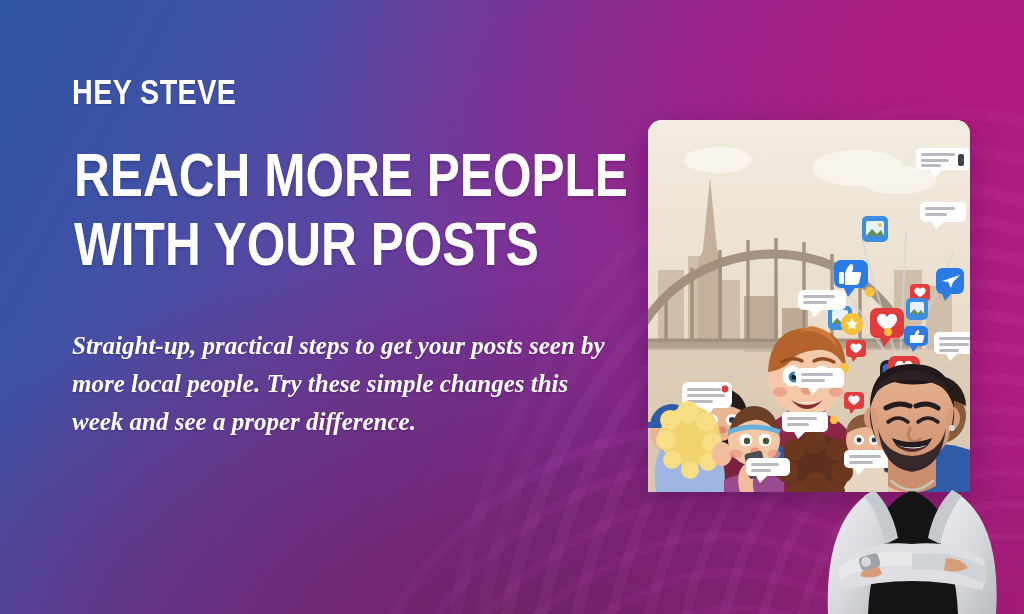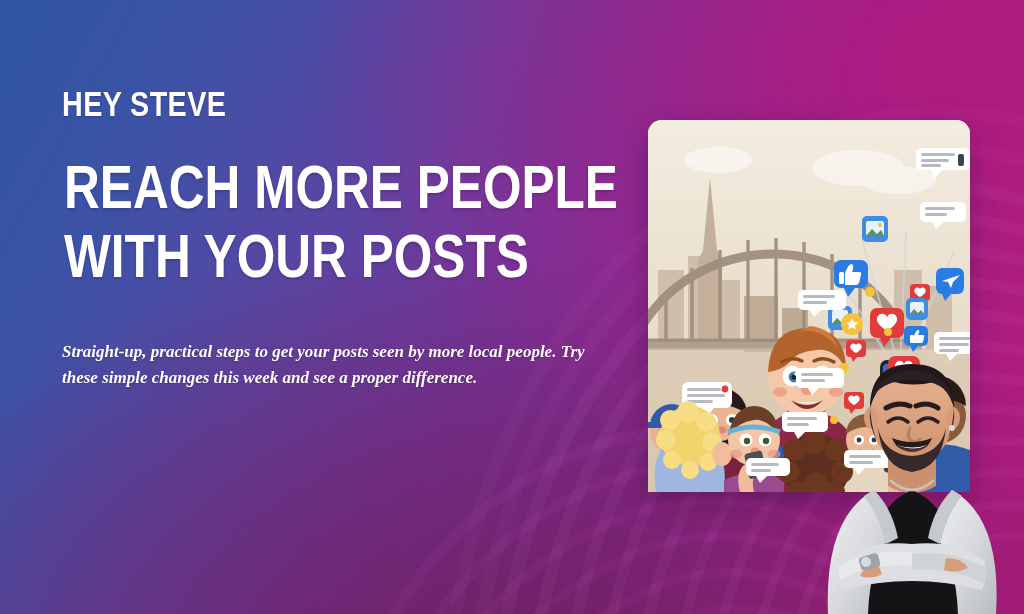--- a/index.html
+++ b/index.html
@@ -25,21 +25,21 @@
     opacity:.5;mix-blend-mode:soft-light;
   }
   .bg-fingerprint svg{width:100%;height:100%;display:block;}
   .bg-ripple{
     position:absolute;left:300px;bottom:-140px;width:640px;height:560px;
     opacity:.33;mix-blend-mode:overlay;
   }
   .bg-ripple svg{width:100%;height:100%;display:block;}
   
   .copy{
-    position:absolute;left:58px;top:74px;width:560px;margin-top:12px;
+    position:absolute;left:68px;top:74px;width:560px;
   }
   .eyebrow{
     font-family:"Liberation Sans Narrow","Liberation Sans",sans-serif;
     font-weight:700;font-size:35px;line-height:1;letter-spacing:.5px;
     color:#ffffff;text-transform:uppercase;
     transform:scaleX(.82);transform-origin:left center;
     white-space:nowrap;margin:0 0 36px 4px;
     text-shadow:0 1px 2px rgba(40,10,60,.25);
   }
   .headline{
@@ -47,21 +47,21 @@
     font-weight:700;text-transform:uppercase;color:#ffffff;
     font-size:62px;line-height:.96;letter-spacing:0px;
     transform:scaleX(.80);transform-origin:left center;
     margin:0 0 0 6px;white-space:nowrap;
     text-shadow:0 2px 3px rgba(40,10,60,.22);
   }
   .headline .l2{display:block;margin-top:9px;}
   .subcopy{
     font-family:"Liberation Serif",serif;
     font-weight:700;font-style:italic;color:#ffffff;
-    font-size:17px;line-height:1.52;margin:54px 0 0 4px;width:540px;
+    font-size:25px;line-height:1.52;margin:54px 0 0 4px;width:540px;
     text-shadow:0 1px 2px rgba(40,10,60,.28);
   }
   
   .illustration-card{
     position:absolute;left:648px;top:120px;width:322px;height:372px;
     border-radius:14px 14px 0 0;overflow:hidden;
     box-shadow:0 10px 26px rgba(45,8,55,.34);
     background:#efe7dc;
   }
   .illu{position:absolute;inset:0;}

